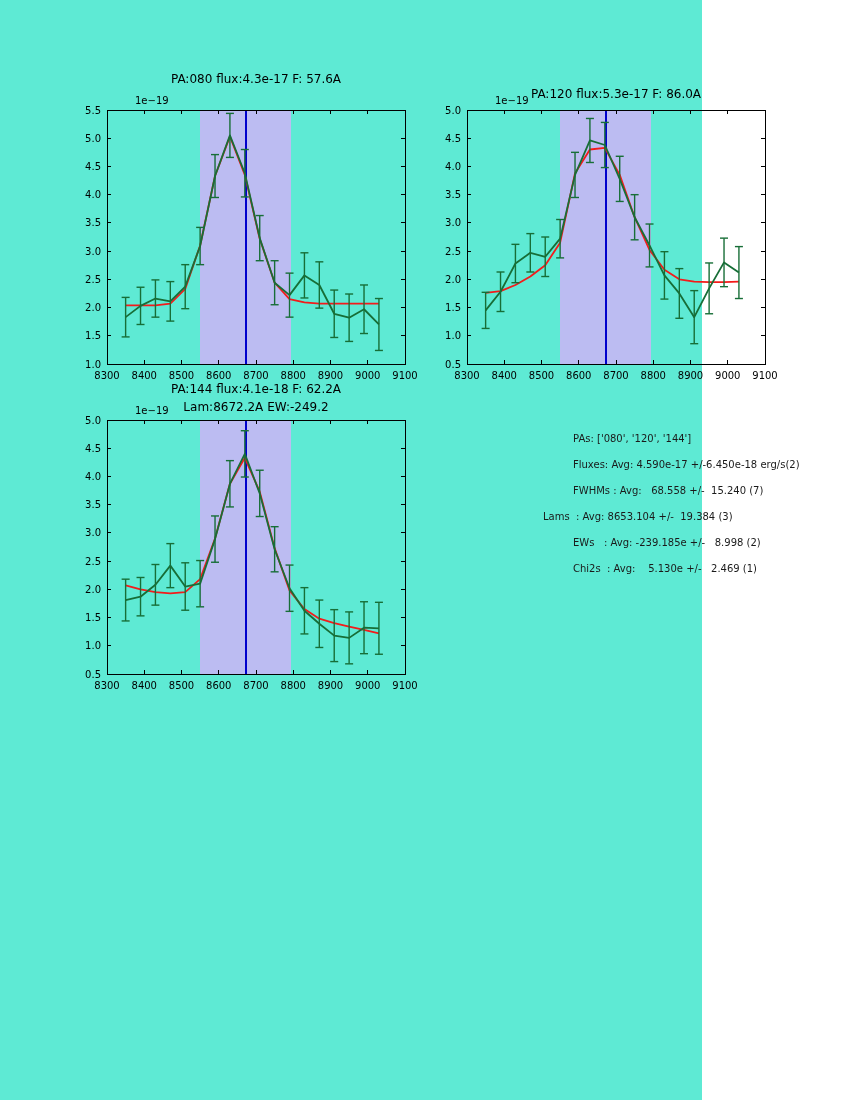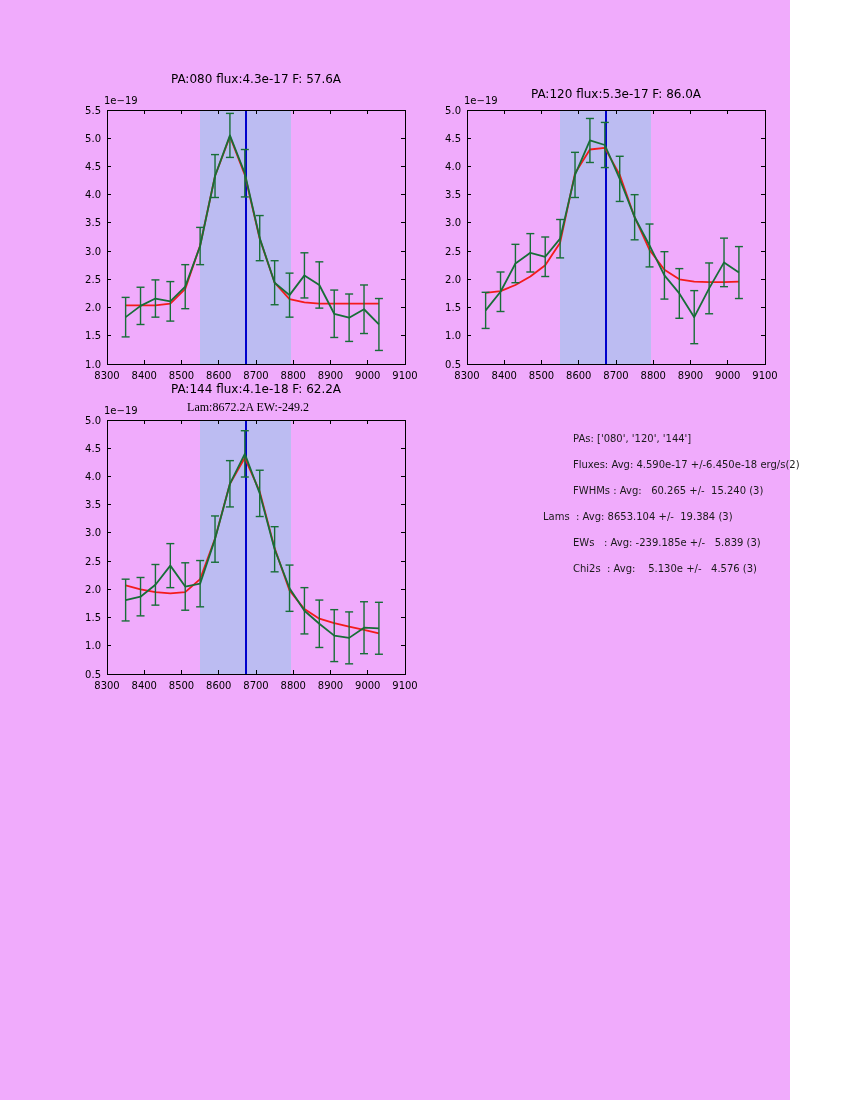--- a/index.html
+++ b/index.html
@@ -1,40 +1,40 @@
 <!DOCTYPE html>
 <html><head>
 <meta charset="utf-8">
 <style>
   html,body { margin:0; padding:0; background:#ffffff; }
   .fig {
-    position:relative; width:790px; height:1100px; background:#f0abfc;
+    position:relative; width:702px; height:1100px; background:#5eead4;
     font-family:"DejaVu Sans", sans-serif; color:#000;
   }
   .title-line {
     position:absolute; width:298px; text-align:center;
     font-size:12px; line-height:16px; color:#000; white-space:nowrap;
   }
-  .offset-label { position:absolute; font-size:10px; color:#000; }
+  .offset-label { position:absolute; font-size:10px; color:#000;margin-left:31px; }
   .summary-line { position:absolute; font-size:10px; white-space:pre; color:#1a1a1a;margin-left:46px; }
   svg.plot { position:absolute; overflow:visible; }
 </style>
 </head>
 <body>
 
 <div class="fig">
 
   <div class="title-line" style="left:107px; top:71px;">PA:080 flux:4.3e-17 F: 57.6A</div>
   <div class="offset-label" style="left:104px; top:95px;">1e−19</div>
 
   <div class="title-line" style="left:467px; top:86px;">PA:120 flux:5.3e-17 F: 86.0A</div>
   <div class="offset-label" style="left:464px; top:95px;">1e−19</div>
 
   <div class="title-line" style="left:107px; top:381px;">PA:144 flux:4.1e-18 F: 62.2A</div>
-  <div class="title-line" style="left:99px; top:399px;font-family:Liberation Serif, serif;">Lam:8672.2A EW:-249.2</div>
+  <div class="title-line" style="left:107px; top:399px;">Lam:8672.2A EW:-249.2</div>
   <div class="offset-label" style="left:104px; top:405px;">1e−19</div>
 
   <svg class="plot" id="plot-0" width="388" height="319" viewBox="42 85 388 319" style="left: 42px; top: 85px;">
       <defs>
         <clipPath id="clip0">
           <rect x="107" y="110" width="298" height="254"></rect>
         </clipPath>
       </defs>
       <rect x="200.4975" y="110" width="90.51749999999998" height="254" fill="#bcbcf2" shape-rendering="crispEdges"></rect>
       <line x1="245.9425" y1="110" x2="245.9425" y2="364" stroke="#0000cc" stroke-width="1.3" shape-rendering="crispEdges"></line>
@@ -420,19 +420,19 @@
         <text x="101" y="508.1666666666667" text-anchor="end">3.5</text>
         <text x="101" y="479.94444444444446" text-anchor="end">4.0</text>
         <text x="101" y="451.72222222222223" text-anchor="end">4.5</text>
         <text x="101" y="423.5" text-anchor="end">5.0</text>
       </g>
     </svg>
 
   <div>
     <div class="summary-line" style="left:527px; top:433px;">PAs: ['080', '120', '144']</div>
     <div class="summary-line" style="left:527px; top:459px;">Fluxes: Avg: 4.590e-17 +/-6.450e-18 erg/s(2)</div>
-    <div class="summary-line" style="left:527px; top:485px;">FWHMs : Avg:   60.265 +/-  15.240 (3)</div>
+    <div class="summary-line" style="left:527px; top:485px;">FWHMs : Avg:   68.558 +/-  15.240 (7)</div>
     <div class="summary-line" style="left:497px; top:511px;">Lams  : Avg: 8653.104 +/-  19.384 (3)</div>
-    <div class="summary-line" style="left:527px; top:537px;">EWs   : Avg: -239.185e +/-   5.839 (3)</div>
-    <div class="summary-line" style="left:527px; top:563px;">Chi2s  : Avg:    5.130e +/-   4.576 (3)</div>
+    <div class="summary-line" style="left:527px; top:537px;">EWs   : Avg: -239.185e +/-   8.998 (2)</div>
+    <div class="summary-line" style="left:527px; top:563px;">Chi2s  : Avg:    5.130e +/-   2.469 (1)</div>
   </div>
 
 </div>
 
 </body></html>

